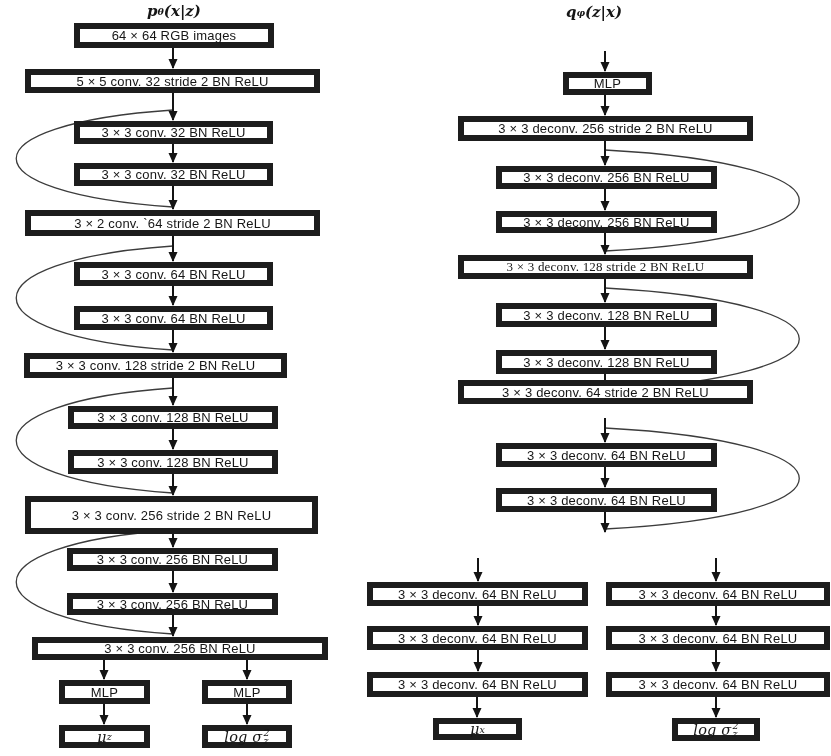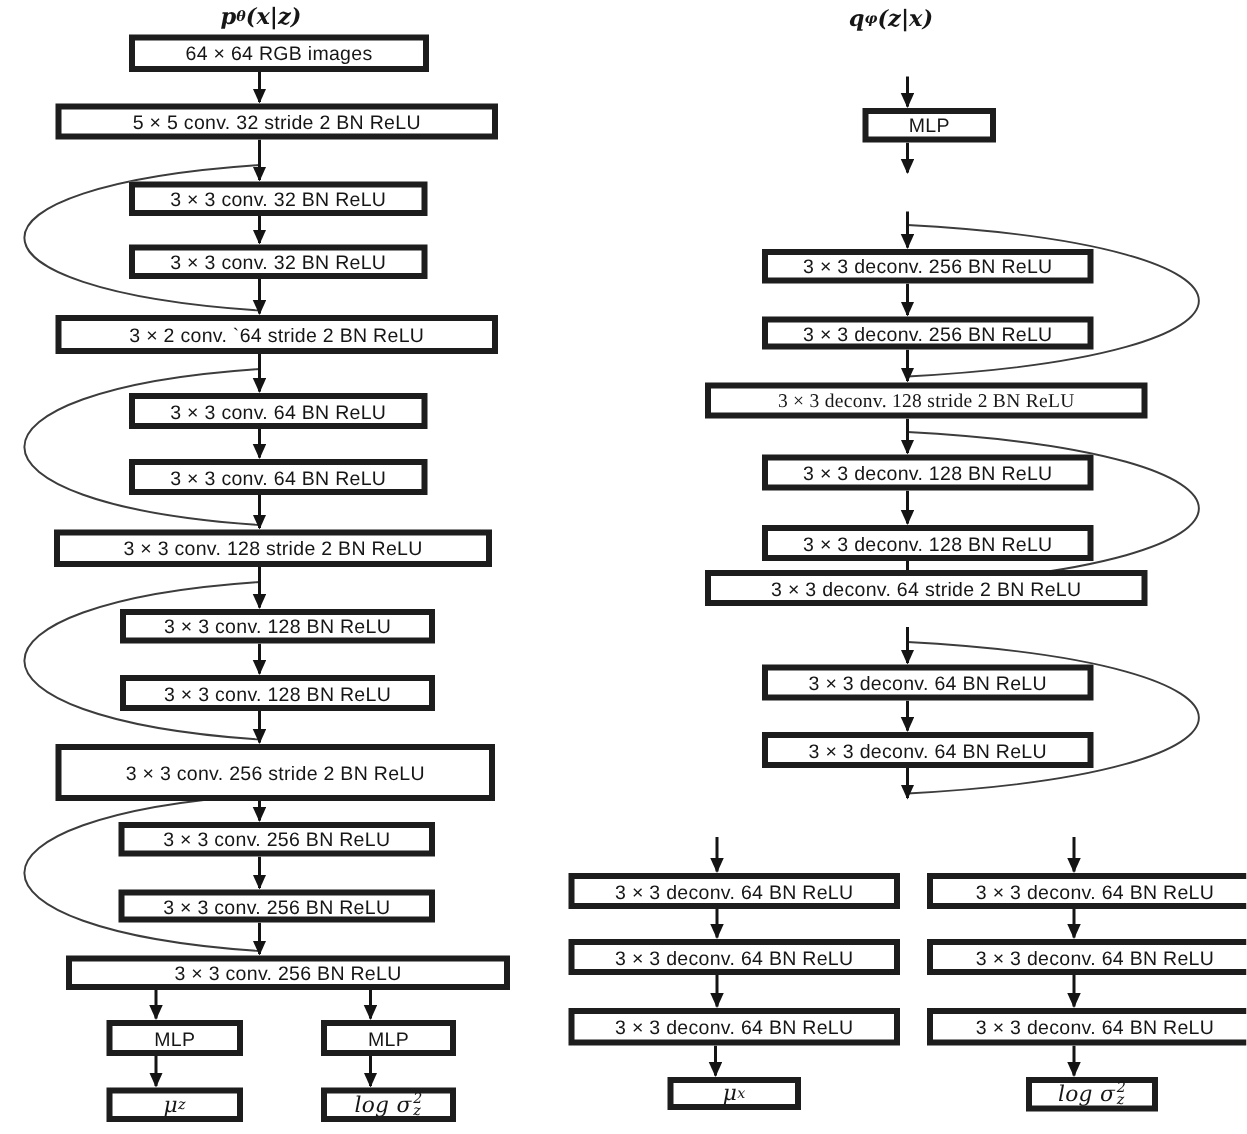--- a/index.html
+++ b/index.html
@@ -18,24 +18,23 @@
     position: absolute;
     box-sizing: border-box;
     display: flex;
     align-items: center;
     justify-content: center;
     white-space: nowrap;
     color: #161616;
   }
   .box {
     background: #ffffff;
-    border: 4px solid #22c55e;
+    border: 6px solid #22c55e;
     font-size: 13px;
     letter-spacing: 0.2px;
-    margin-left: 12px;
   }
   .title {
     background: transparent;
     border: none;
     font-family: "DejaVu Serif", serif;
     font-style: italic;
     font-size: 15px;
     font-weight: bold;
   }
   .math {
@@ -115,36 +114,37 @@
   </svg>
   <div id="nodes">
       <div class="node title" style="left: 136px; top: 1px; width: 76px; height: 20px; border-color: rgb(29, 29, 29);">p<sub>θ</sub>(x|z)</div>
       <div class="node box" style="left: 74px; top: 23px; width: 200px; height: 25px; border-color: rgb(29, 29, 29);">64 × 64 RGB images</div>
       <div class="node box" style="left: 25px; top: 69px; width: 295px; height: 24px; border-color: rgb(29, 29, 29);">5 × 5 conv. 32 stride 2 BN ReLU</div>
       <div class="node box" style="left: 74px; top: 121px; width: 199px; height: 23px; border-color: rgb(29, 29, 29);">3 × 3 conv. 32 BN ReLU</div>
       <div class="node box" style="left: 74px; top: 163px; width: 199px; height: 23px; border-color: rgb(29, 29, 29);">3 × 3 conv. 32 BN ReLU</div>
       <div class="node box" style="left: 25px; top: 210px; width: 295px; height: 26px; border-color: rgb(29, 29, 29);">3 × 2 conv. `64 stride 2 BN ReLU</div>
       <div class="node box" style="left: 74px; top: 262px; width: 199px; height: 24px; border-color: rgb(29, 29, 29);">3 × 3 conv. 64 BN ReLU</div>
       <div class="node box" style="left: 74px; top: 306px; width: 199px; height: 24px; border-color: rgb(29, 29, 29);">3 × 3 conv. 64 BN ReLU</div>
-      <div class="node box" style="left: 24px; top: 353px; width: 292px; height: 25px; border-color: rgb(29, 29, 29);">3 × 3 conv. 128 stride 2 BN ReLU</div>
+      <div class="node box" style="left: 24px; top: 353px; width: 263px; height: 25px; border-color: rgb(29, 29, 29);">3 × 3 conv. 128 stride 2 BN ReLU</div>
       <div class="node box" style="left: 68px; top: 406px; width: 210px; height: 23px; border-color: rgb(29, 29, 29);">3 × 3 conv. 128 BN ReLU</div>
       <div class="node box" style="left: 68px; top: 450px; width: 210px; height: 24px; border-color: rgb(29, 29, 29);">3 × 3 conv. 128 BN ReLU</div>
       <div class="node box" style="left: 25px; top: 496px; width: 293px; height: 38px; border-color: rgb(29, 29, 29);">3 × 3 conv. 256 stride 2 BN ReLU</div>
       <div class="node box" style="left: 67px; top: 548px; width: 211px; height: 23px; border-color: rgb(29, 29, 29);">3 × 3 conv. 256 BN ReLU</div>
       <div class="node box" style="left: 67px; top: 593px; width: 211px; height: 22px; border-color: rgb(29, 29, 29);">3 × 3 conv. 256 BN ReLU</div>
       <div class="node box" style="left: 32px; top: 637px; width: 296px; height: 23px; border-color: rgb(29, 29, 29);">3 × 3 conv. 256 BN ReLU</div>
       <div class="node box" style="left: 59px; top: 680px; width: 91px; height: 24px; border-color: rgb(29, 29, 29);">MLP</div>
       <div class="node box" style="left: 202px; top: 680px; width: 90px; height: 24px; border-color: rgb(29, 29, 29);">MLP</div>
       <div class="node box math" style="left: 59px; top: 725px; width: 91px; height: 23px; border-color: rgb(29, 29, 29);">μ<sub>z</sub></div>
       <div class="node box math" style="left: 202px; top: 725px; width: 90px; height: 23px; border-color: rgb(29, 29, 29);">log σ<span class="ss">
           <span class="ss-t">2</span>
           <span class="ss-b">z</span>
         </span></div>
       <div class="node title" style="left: 556px; top: 2px; width: 76px; height: 20px; border-color: rgb(29, 29, 29);">q<sub>φ</sub>(z|x)</div>
       <div class="node box" style="left: 563px; top: 72px; width: 89px; height: 23px; border-color: rgb(29, 29, 29);">MLP</div>
+      <div class="node box" style="left: 458px; top: 116px; width: 295px; height: 25px; border-color: rgb(29, 29, 29);">3 × 3 deconv. 256 stride 2 BN ReLU</div>
       <div class="node box" style="left: 496px; top: 166px; width: 221px; height: 23px; border-color: rgb(29, 29, 29);">3 × 3 deconv. 256 BN ReLU</div>
       <div class="node box" style="left: 496px; top: 211px; width: 221px; height: 22px; border-color: rgb(29, 29, 29);">3 × 3 deconv. 256 BN ReLU</div>
       <div class="node box" style="left: 458px; top: 255px; width: 295px; height: 24px; border-color: rgb(29, 29, 29); font-family: Liberation Serif, serif;">3 × 3 deconv. 128 stride 2 BN ReLU</div>
       <div class="node box" style="left: 496px; top: 303px; width: 221px; height: 24px; border-color: rgb(29, 29, 29);">3 × 3 deconv. 128 BN ReLU</div>
       <div class="node box" style="left: 496px; top: 350px; width: 221px; height: 24px; border-color: rgb(29, 29, 29);">3 × 3 deconv. 128 BN ReLU</div>
       <div class="node box" style="left: 458px; top: 380px; width: 295px; height: 24px; border-color: rgb(29, 29, 29);">3 × 3 deconv. 64 stride 2 BN ReLU</div>
       <div class="node box" style="left: 496px; top: 443px; width: 221px; height: 24px; border-color: rgb(29, 29, 29);">3 × 3 deconv. 64 BN ReLU</div>
       <div class="node box" style="left: 496px; top: 488px; width: 221px; height: 24px; border-color: rgb(29, 29, 29);">3 × 3 deconv. 64 BN ReLU</div>
       <div class="node box" style="left: 367px; top: 582px; width: 221px; height: 24px; border-color: rgb(29, 29, 29);">3 × 3 deconv. 64 BN ReLU</div>
       <div class="node box" style="left: 367px; top: 626px; width: 221px; height: 24px; border-color: rgb(29, 29, 29);">3 × 3 deconv. 64 BN ReLU</div>

